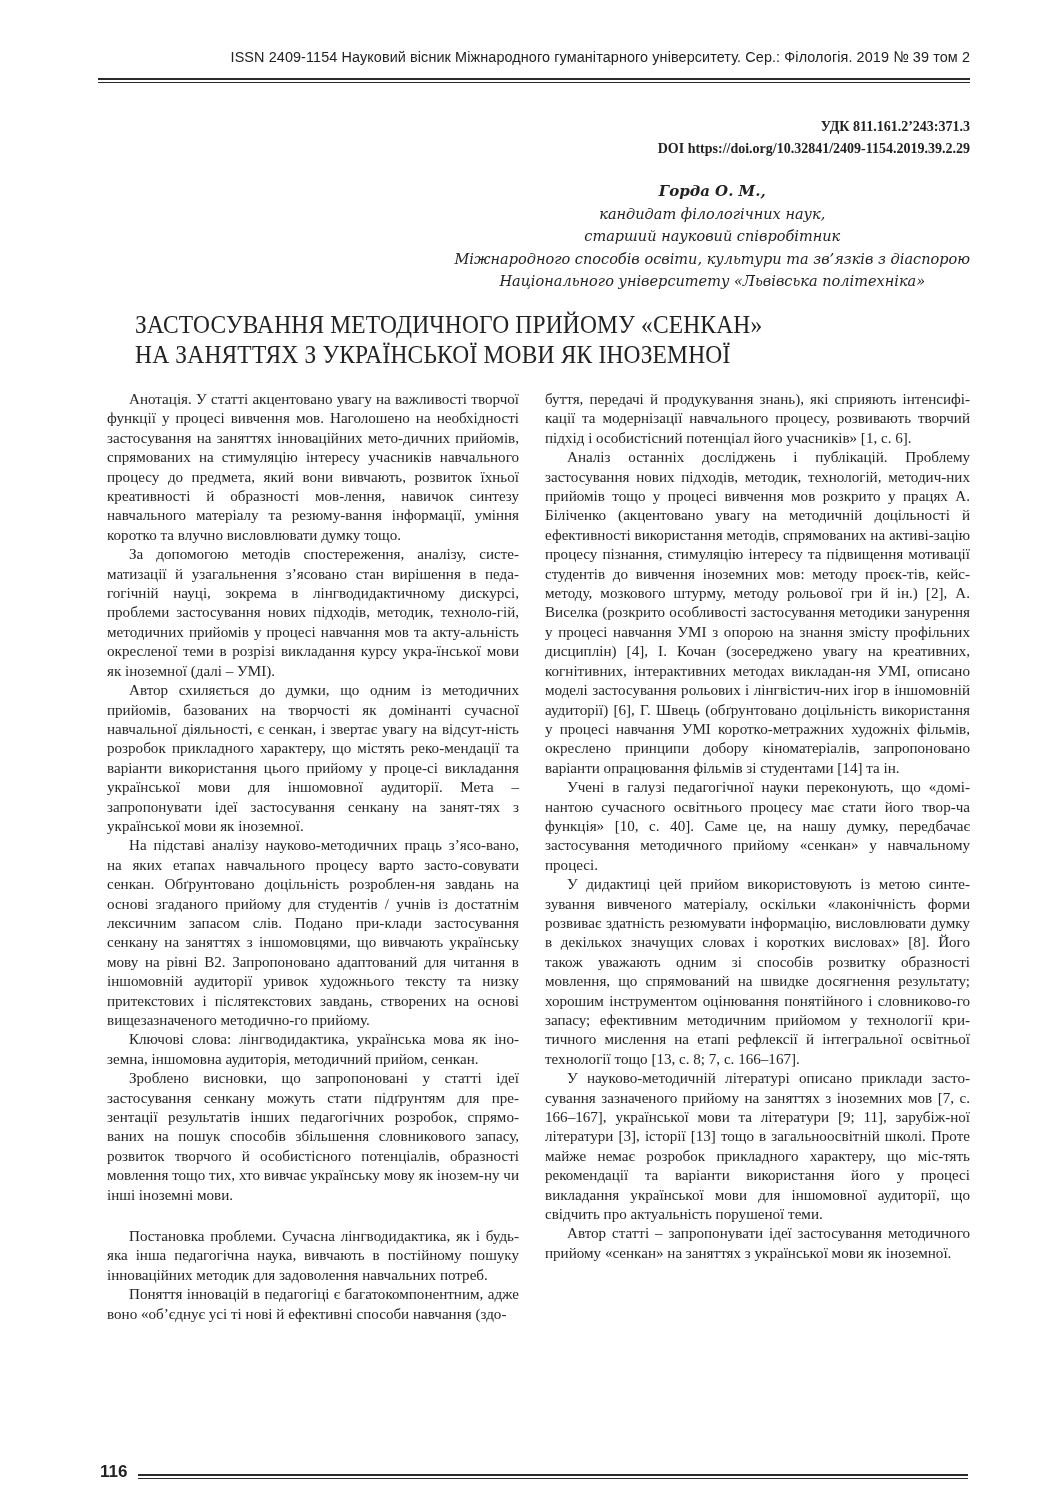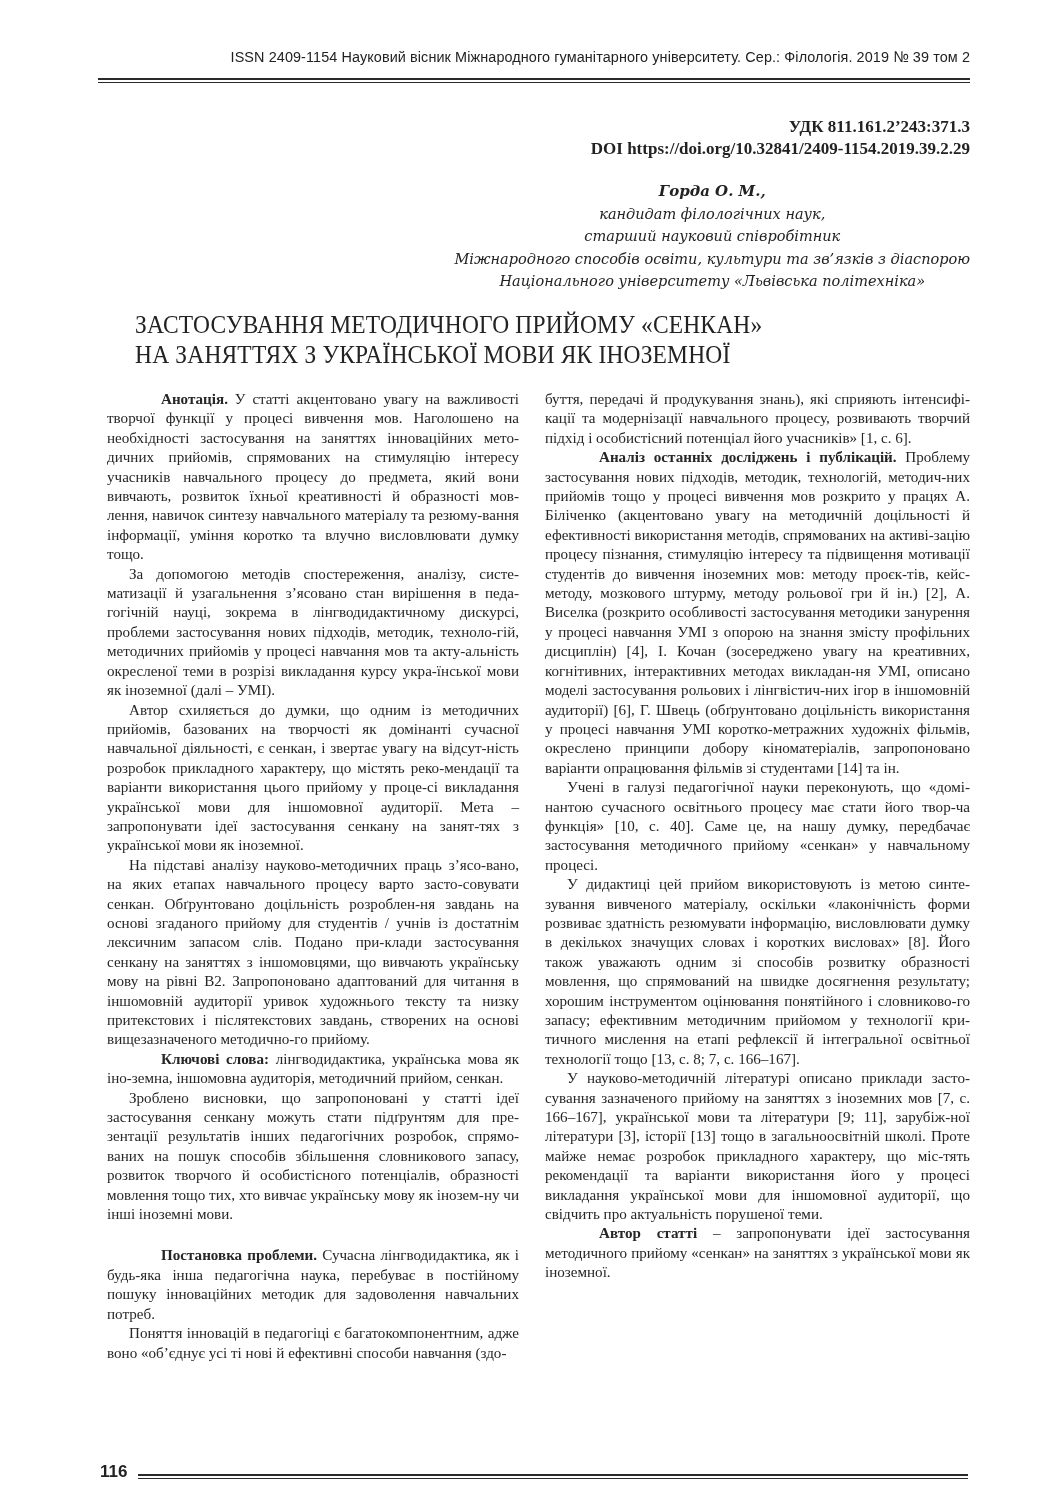--- a/index.html
+++ b/index.html
@@ -10,21 +10,21 @@
     text-align: right; color: #222; transform: scaleX(0.93); transform-origin: right top;
     white-space: nowrap;
   }
   .double-rule {
     position: absolute; left: 98px; width: 872px; height: 5px;
     border-top: 2px solid #2a2a2a; border-bottom: 1px solid #2a2a2a; box-sizing: border-box;
   }
   .rule-top { top: 78px; }
   .meta {
     position: absolute; right: 88px; top: 116px; text-align: right;
-    font-family: "Liberation Serif", serif; font-weight: bold; font-size: 17px; line-height: 22px; color: #222;
+    font-family: "Liberation Serif", serif; font-weight: bold; font-size: 14px; line-height: 22px; color: #222;
   }
   .author-block {
     position: absolute; right: 88px; top: 180px; text-align: center;
     font-family: "DejaVu Serif", serif; font-style: italic; font-size: 14.5px; line-height: 22.5px; color: #222;
   }
   .author-name { font-weight: bold; font-size: 15px; }
   .title {
     position: absolute; left: 100px; top: 310px; width: 876px; text-align: left;
     font-family: "Liberation Serif", serif; font-size: 25.5px; line-height: 30px; color: #222;
     letter-spacing: 0.2px;
@@ -33,21 +33,21 @@
   .col {
     position: absolute; top: 390px; width: 412px;
     font-family: "Liberation Serif", serif; font-size: 15.1px; line-height: 19.4px; color: #262626;
     text-align: justify; hyphens: manual;
   }
   .col-left { left: 107px; }
   .col-right { left: 545px; width: 425px; }
   .col p { margin: 0; text-indent: 22px; }
   .col p.noindent { text-indent: 0; }
   .col p.gap-before { margin-top: 22px; }
-  .lead { font-weight: bold; margin-left: 32px; }
+  .lead { font-weight: normal; }
   .footer {
     position: absolute; left: 100px; top: 1462px; width: 870px; height: 22px;
   }
   .page-number {
     position: absolute; left: 0; top: 0; font-family: "Liberation Sans", sans-serif;
     font-size: 17px; font-weight: bold; color: #222;
   }
   .rule-bottom { position: absolute; left: 38px; top: 12px; width: 830px; height: 5px;
     border-top: 2px solid #2a2a2a; border-bottom: 1px solid #2a2a2a; box-sizing: border-box; }
 </style>
@@ -75,21 +75,21 @@
   <span>НА ЗАНЯТТЯХ З УКРАЇНСЬКОЇ МОВИ ЯК ІНОЗЕМНОЇ</span>
 </h1>
 
 <div class="col col-left">
   <p><span class="lead">Анотація.</span><span> У статті акцентовано увагу на важливості творчої функції у процесі вивчення мов. Наголошено на необхідності застосування на заняттях інноваційних мето-дичних прийомів, спрямованих на стимуляцію інтересу учасників навчального процесу до предмета, який вони вивчають, розвиток їхньої креативності й образності мов-лення, навичок синтезу навчального матеріалу та резюму-вання інформації, уміння коротко та влучно висловлювати думку тощо.</span></p>
   <p>За допомогою методів спостереження, аналізу, систе-матизації й узагальнення з’ясовано стан вирішення в педа-гогічній науці, зокрема в лінгводидактичному дискурсі, проблеми застосування нових підходів, методик, техноло-гій, методичних прийомів у процесі навчання мов та акту-альність окресленої теми в розрізі викладання курсу укра-їнської мови як іноземної (далі – УМІ).</p>
   <p>Автор схиляється до думки, що одним із методичних прийомів, базованих на творчості як домінанті сучасної навчальної діяльності, є сенкан, і звертає увагу на відсут-ність розробок прикладного характеру, що містять реко-мендації та варіанти використання цього прийому у проце-сі викладання української мови для іншомовної аудиторії. Мета – запропонувати ідеї застосування сенкану на занят-тях з української мови як іноземної.</p>
   <p>На підставі аналізу науково-методичних праць з’ясо-вано, на яких етапах навчального процесу варто засто-совувати сенкан. Обґрунтовано доцільність розроблен-ня завдань на основі згаданого прийому для студентів / учнів із достатнім лексичним запасом слів. Подано при-клади застосування сенкану на заняттях з іншомовцями, що вивчають українську мову на рівні В2. Запропоновано адаптований для читання в іншомовній аудиторії уривок художнього тексту та низку притекстових і післятекстових завдань, створених на основі вищезазначеного методично-го прийому.</p>
   <p><span class="lead">Ключові слова:</span><span> лінгводидактика, українська мова як іно-земна, іншомовна аудиторія, методичний прийом, сенкан.</span></p>
   <p>Зроблено висновки, що запропоновані у статті ідеї застосування сенкану можуть стати підґрунтям для пре-зентації результатів інших педагогічних розробок, спрямо-ваних на пошук способів збільшення словникового запасу, розвиток творчого й особистісного потенціалів, образності мовлення тощо тих, хто вивчає українську мову як інозем-ну чи інші іноземні мови.</p>
-  <p class="gap-before"><span class="lead">Постановка проблеми.</span><span> Сучасна лінгводидактика, як і будь-яка інша педагогічна наука, перебуває в постійному пошуку інноваційних методик для задоволення навчальних потреб.</span></p>
+  <p class="gap-before"><span class="lead">Постановка проблеми.</span><span> Сучасна лінгводидактика, як і будь-яка інша педагогічна наука, вивчають в постійному пошуку інноваційних методик для задоволення навчальних потреб.</span></p>
   <p>Поняття інновацій в педагогіці є багатокомпонентним, адже воно «об’єднує усі ті нові й ефективні способи навчання (здо-</p>
 </div>
 
 <div class="col col-right">
   <p class="noindent">буття, передачі й продукування знань), які сприяють інтенсифі-кації та модернізації навчального процесу, розвивають творчий підхід і особистісний потенціал його учасників» [1, с. 6].</p>
   <p><span class="lead">Аналіз останніх досліджень і публікацій.</span><span> Проблему застосування нових підходів, методик, технологій, методич-них прийомів тощо у процесі вивчення мов розкрито у працях А. Біліченко (акцентовано увагу на методичній доцільності й ефективності використання методів, спрямованих на активі-зацію процесу пізнання, стимуляцію інтересу та підвищення мотивації студентів до вивчення іноземних мов: методу проєк-тів, кейс-методу, мозкового штурму, методу рольової гри й ін.) [2], А. Виселка (розкрито особливості застосування методики занурення у процесі навчання УМІ з опорою на знання змісту профільних дисциплін) [4], І. Кочан (зосереджено увагу на креативних, когнітивних, інтерактивних методах викладан-ня УМІ, описано моделі застосування рольових і лінгвістич-них ігор в іншомовній аудиторії) [6], Г. Швець (обґрунтовано доцільність використання у процесі навчання УМІ коротко-метражних художніх фільмів, окреслено принципи добору кіноматеріалів, запропоновано варіанти опрацювання фільмів зі студентами [14] та ін.</span></p>
   <p>Учені в галузі педагогічної науки переконують, що «домі-нантою сучасного освітнього процесу має стати його твор-ча функція» [10, с. 40]. Саме це, на нашу думку, передбачає застосування методичного прийому «сенкан» у навчальному процесі.</p>
   <p>У дидактиці цей прийом використовують із метою синте-зування вивченого матеріалу, оскільки «лаконічність форми розвиває здатність резюмувати інформацію, висловлювати думку в декількох значущих словах і коротких висловах» [8]. Його також уважають одним зі способів розвитку образності мовлення, що спрямований на швидке досягнення результату; хорошим інструментом оцінювання понятійного і словниково-го запасу; ефективним методичним прийомом у технології кри-тичного мислення на етапі рефлексії й інтегральної освітньої технології тощо [13, с. 8; 7, с. 166–167].</p>
   <p>У науково-методичній літературі описано приклади засто-сування зазначеного прийому на заняттях з іноземних мов [7, с. 166–167], української мови та літератури [9; 11], зарубіж-ної літератури [3], історії [13] тощо в загальноосвітній школі. Проте майже немає розробок прикладного характеру, що міс-тять рекомендації та варіанти використання його у процесі викладання української мови для іншомовної аудиторії, що свідчить про актуальність порушеної теми.</p>
   <p><span class="lead">Автор статті</span><span> – запропонувати ідеї застосування методичного прийому «сенкан» на заняттях з української мови як іноземної.</span></p>

